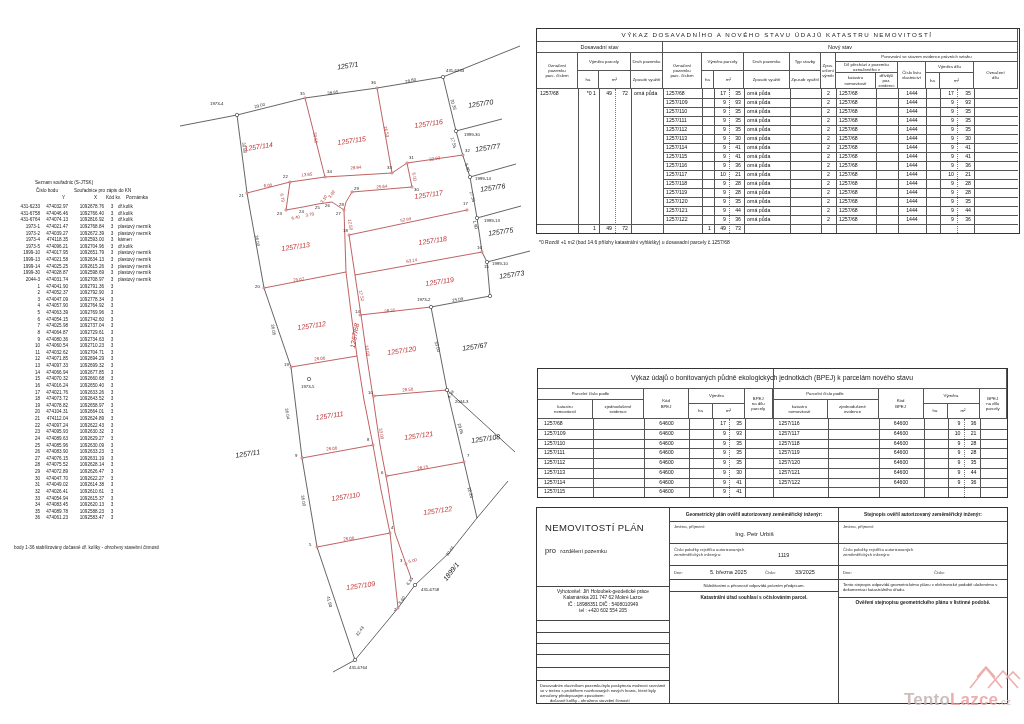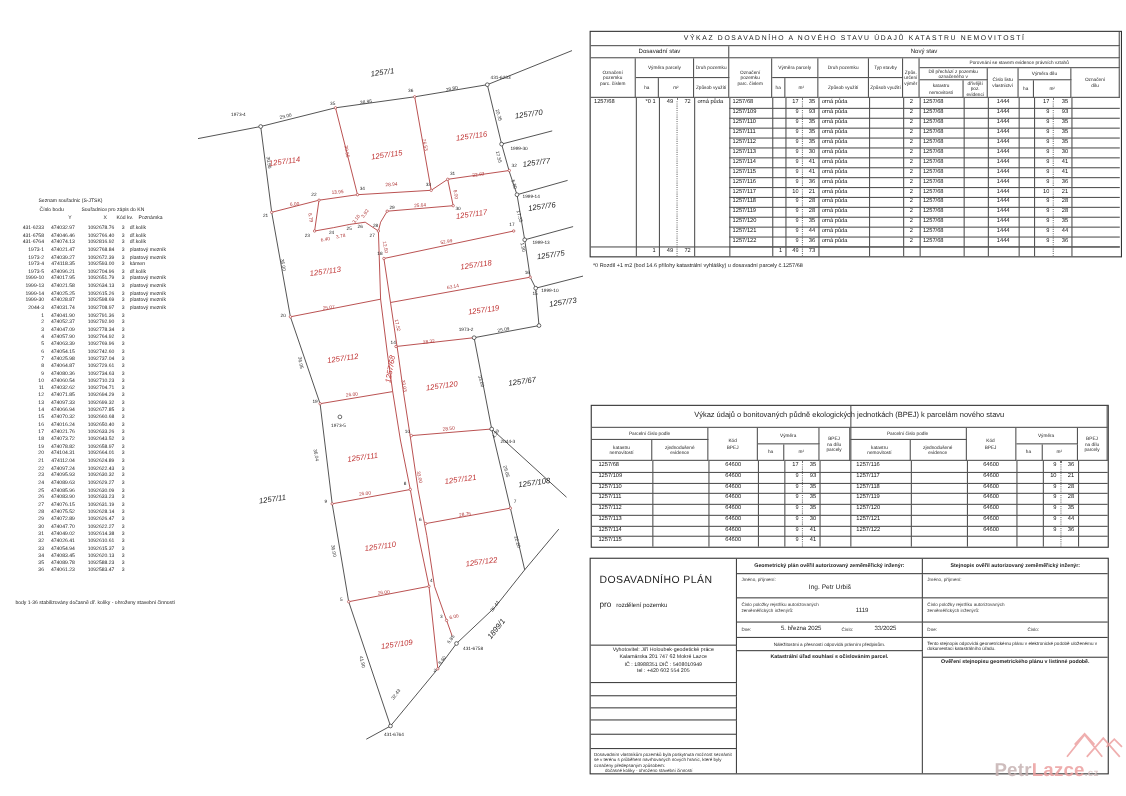--- a/index.html
+++ b/index.html
@@ -906,21 +906,21 @@
     <div class="hline" style="left: 0px; top: 118.25px; width: 469px;"></div>
     <div class="dc" style="left: 3px; top: 118.25px; width: 49px; padding-left: 3px; text-align: left; line-height: 9.75px;">1257/115</div>
     <div class="dc" style="left: 106px; top: 118.25px; width: 42px; padding-left: 3px; text-align: center; line-height: 9.75px;">64600</div>
     <div class="dc" style="left: 175px; top: 118.25px; width: 13px; padding-left: 3px; text-align: right; line-height: 9.75px;">9</div>
     <div class="dc" style="left: 191px; top: 118.25px; width: 13px; padding-left: 3px; text-align: right; line-height: 9.75px;">41</div>
   </div>
 
 <div id="gp">
 
   <div class="gpc br bb" style="left:0;top:0;width:133px;height:79px;padding:14px 6px 0 8px;">
-    <div style="font-size:9.5px;letter-spacing:0.4px;">DOSAVADNÍHO PLÁN</div>
+    <div style="font-size:9.5px;letter-spacing:0.4px;">NEMOVITOSTÍ PLÁN</div>
     <div style="margin-top:6px;"><span style="font-size:7.5px;">pro</span>
       <span style="font-size:5.5px;">rozdělení pozemku</span></div>
   </div>
   <div class="gpc br bb" style="left:0;top:79px;width:133px;height:34px;padding:2px 3px;font-size:4.8px;line-height:1.35;text-align:center;">
     <span>Vyhotovitel:</span>
     <span>Jiří Holoubek-geodetické práce</span><br>
     <span>Kalamárska 201  747 62 Mokré Lazce</span><br>
     <span>IČ : 18988351 DIČ : 5408010949</span><br>
     <span>tel : +420 602 554 205</span>
   </div>
@@ -982,15 +982,15 @@
   </div>
   <div class="gpc bb" style="left:302px;top:72px;width:168px;height:18px;font-size:4.2px;line-height:1.3;padding:2px 4px;">Tento stejnopis odpovídá geometrickému plánu v elektronické podobě uloženému v dokumentaci katastrálního úřadu.</div>
   <div class="gpc bold" style="left:302px;top:90px;width:168px;height:105px;font-size:4.8px;text-align:center;padding-top:2px;">Ověření stejnopisu geometrického plánu v listinné podobě.</div>
 </div>
 
 <div id="watermark">
   <svg width="124" height="40">
     <path d="M70 36 L86 16 L102 36 M88 36 L103 19 L118 36 M77 25 L86 15 L95 25 M106 27 L113 20 L120 27" fill="none" stroke="#eda1a1" stroke-width="1.6"></path>
   </svg>
   <div id="wm-text">
-    <span id="wm-real" style="color: rgb(198, 178, 178);">Petr</span><span id="wm-bonus" style="color: rgb(236, 159, 159);">Lazce</span><span id="wm-cz" style="font-size: 9px; color: rgb(216, 192, 192);">.cz</span>
+    <span id="wm-real" style="color: rgb(198, 178, 178);">Tento</span><span id="wm-bonus" style="color: rgb(236, 159, 159);">Lazce</span><span id="wm-cz" style="font-size: 9px; color: rgb(216, 192, 192);">.cz</span>
   </div>
 </div>
 
 </body></html>

